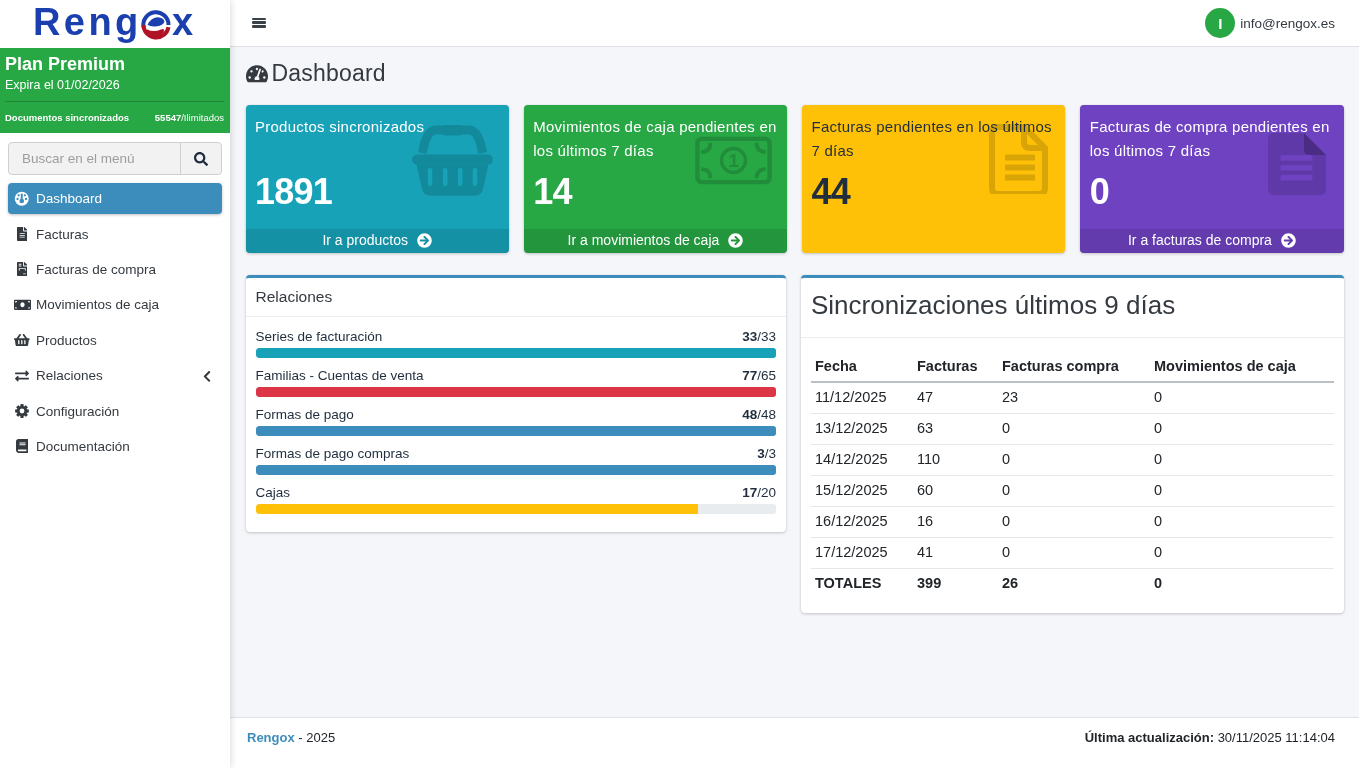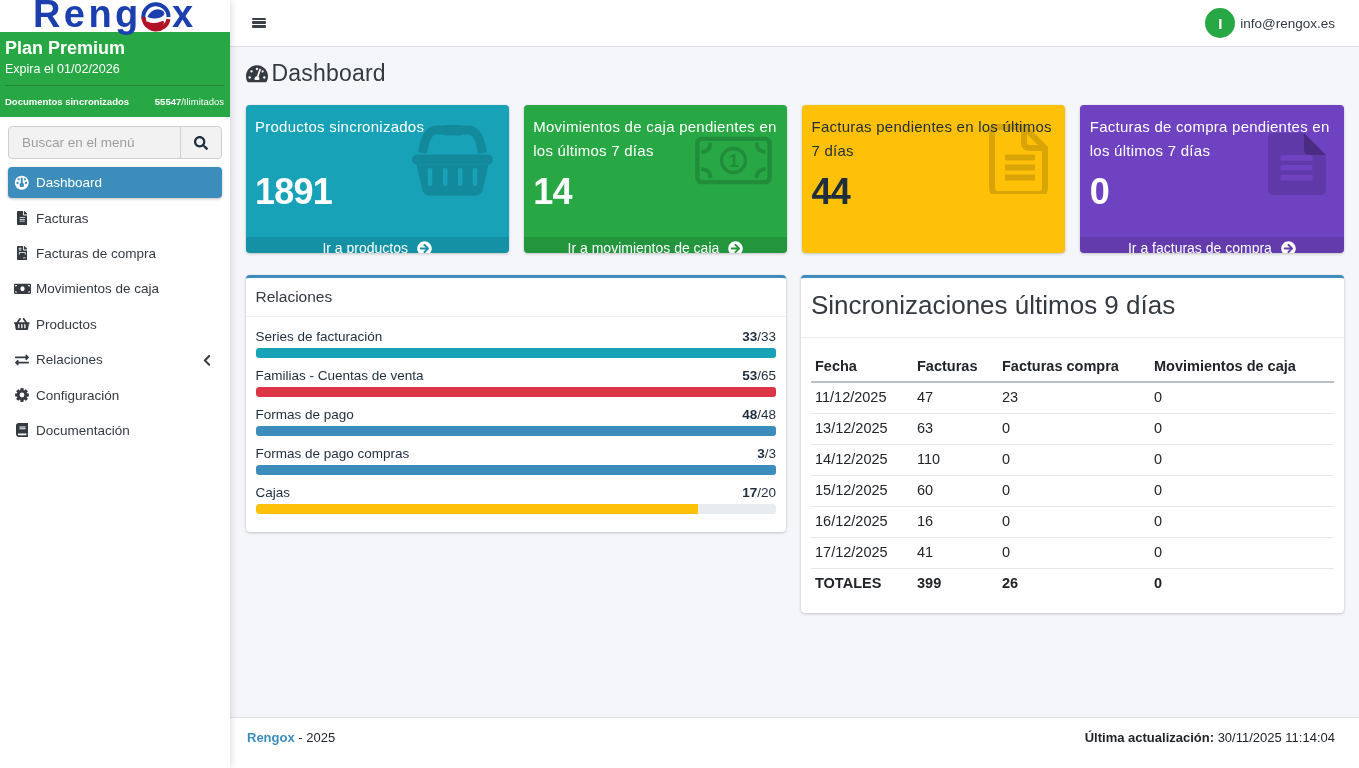--- a/index.html
+++ b/index.html
@@ -3,21 +3,21 @@
 <meta charset="utf-8">
 <title>Dashboard</title>
 <style>
 * { margin:0; padding:0; box-sizing:border-box; }
 html,body { width:1359px; height:768px; overflow:hidden; }
 body { font-family:"Liberation Sans", sans-serif; background:#f4f6f9; color:#212529; font-size:14px; }
 a { text-decoration:none; }
 
 
 .sidebar { position:fixed; left:0; top:0; width:230px; height:768px; background:#fff; box-shadow:0 0 8px rgba(0,0,0,.18); z-index:10; }
-.brand { height:32px; background:#fff; display:flex; align-items:center; justify-content:center; padding-top:3px; }
+.brand { height:48px; background:#fff; display:flex; align-items:center; justify-content:center; padding-top:3px; }
 .plan { background:#28a745; color:#fff; padding:5px 6px 0 5px; height:85px; }
 .plan h2 { font-size:18px; font-weight:bold; line-height:23px; }
 .plan .exp { font-size:12.5px; line-height:18px; }
 .plan hr { border:none; border-top:1px solid rgba(0,0,0,.2); margin:7px 0 9px 0; }
 .plan .docs { display:flex; justify-content:space-between; font-size:9.5px; line-height:13px; }
 .plan .docs b { font-weight:bold; }
 .searchwrap { margin:9px 8px 8px 8px; height:33px; display:flex; border:1px solid #cfcfcf; border-radius:4px; background:#f2f2f2; overflow:hidden; }
 .searchwrap .inp { flex:1; color:#9d9d9d; font-size:13.5px; line-height:31px; padding-left:13px; }
 .searchwrap .btn { width:41px; border-left:1px solid #cfcfcf; display:flex; align-items:center; justify-content:center; }
 .menu { list-style:none; margin:0 8px; }
@@ -39,21 +39,21 @@
 .content-header { padding:11px 15.5px 0 15.5px; }
 .content-header h1 { font-size:23px; font-weight:500; color:#343a40; line-height:31px; display:flex; align-items:center; letter-spacing:.2px; }
 .content-header h1 .hi { margin-right:4px; display:flex; }
 
 .row-boxes { display:flex; padding:16px 15.5px 0 15.5px; gap:15px; }
 .small-box { width:263.5px; height:148px; border-radius:4px; position:relative; color:#fff; box-shadow:0 0 1px rgba(0,0,0,.125),0 1px 3px rgba(0,0,0,.2); overflow:hidden; }
 .small-box .inner { padding:10px 6px 10px 9.5px; position:relative; z-index:2; }
 .small-box .title { font-size:15px; line-height:24px; height:48px; letter-spacing:.25px; }
 .small-box .num { font-size:36px; font-weight:bold; line-height:37px; margin-top:10px; letter-spacing:-.8px; }
 .small-box .ghost { position:absolute; right:15px; top:20px; z-index:1; }
-.small-box .sb-footer { position:absolute; left:0; right:0; bottom:0; height:16px; background:rgba(0,0,0,.1); text-align:center; font-size:14px; line-height:23px; color:#fff; }
+.small-box .sb-footer { position:absolute; left:0; right:0; bottom:0; height:24px; background:rgba(0,0,0,.1); text-align:center; font-size:14px; line-height:23px; color:#fff; }
 .sb-footer svg { vertical-align:-3px; margin-left:5px; }
 .bg-info { background:#17a2b8; }
 .bg-success { background:#28a745; }
 .bg-warning { background:#ffc107; color:#1f2d3d; }
 .bg-warning .sb-footer { color:#1f2d3d; }
 .bg-purple { background:#6f42c1; }
 
 .row-cards { display:flex; padding:22px 15.5px 0 15.5px; gap:15px; align-items:flex-start; }
 .card { background:#fff; border-radius:4px; border-top:3px solid #3c8dbc; box-shadow:0 0 1px rgba(0,0,0,.125),0 1px 3px rgba(0,0,0,.2); }
 .card-rel { width:540.5px; }
@@ -287,21 +287,21 @@
               <span class="lbl">Series de facturación</span>
               <span class="val"><b>33</b>/33</span>
             </div>
             <div class="bar">
               <span style="width:100%;background:#17a2b8"></span>
             </div>
           </div>
         <div class="pg">
             <div class="pg-label">
               <span class="lbl">Familias - Cuentas de venta</span>
-              <span class="val"><b>53</b>/65</span>
+              <span class="val"><b>77</b>/65</span>
             </div>
             <div class="bar">
               <span style="width:100%;background:#dc3545"></span>
             </div>
           </div>
         <div class="pg">
             <div class="pg-label">
               <span class="lbl">Formas de pago</span>
               <span class="val"><b>48</b>/48</span>
             </div>

